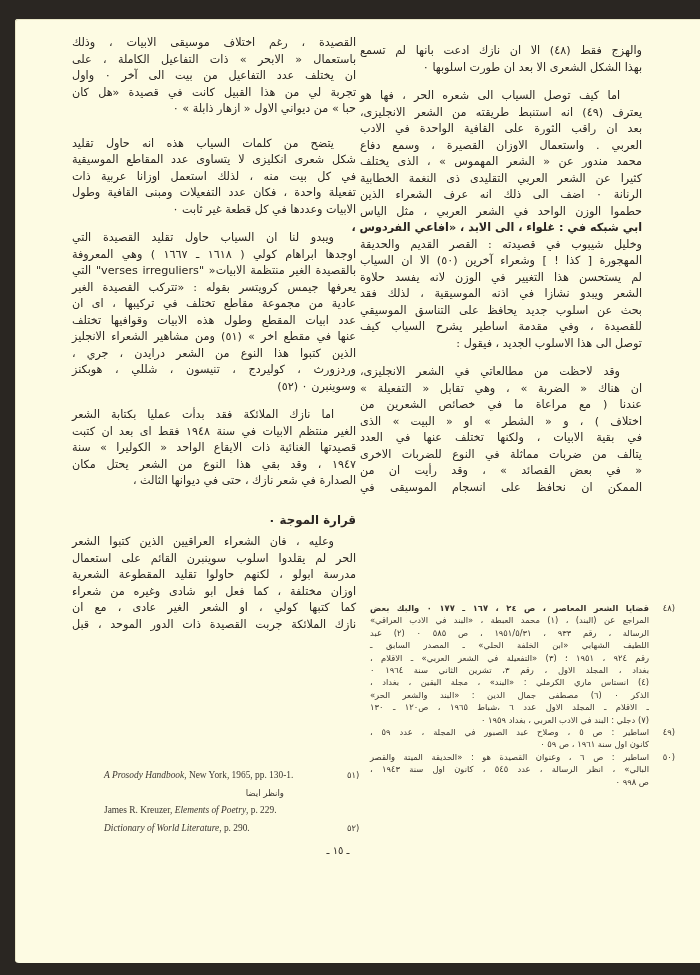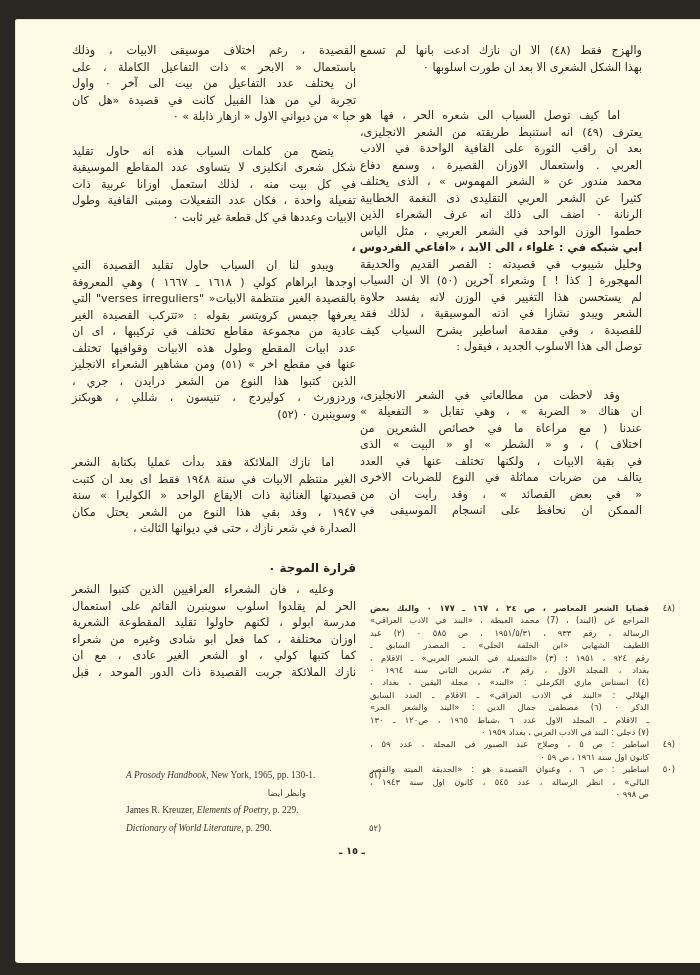--- a/index.html
+++ b/index.html
@@ -14,48 +14,48 @@
     background:#fdfbe3;
     border-radius:3px 0 0 4px;
     box-shadow: inset 1px 1px 0 #e9e6c8;
   }
   .col {
     position:absolute; direction:rtl; text-align:justify;
     color:#2b2622;
     font-size:11.2px; line-height:16.5px;
   }
   .col p { margin:0; }
-  .col p + p { margin-top:32px; }
+  .col p + p { margin-top:12px; }
   .col-right { left:360px; width:282px; top:43px; }
-  .col-left  { left:72px;  width:284px; top:43px; }
+  .col-left  { left:72px;  width:284px; top:35px; }
   .line { display:block; white-space:nowrap; text-align-last:justify; text-align:justify; }
   .line.last { text-align-last:right; }
   .indent { padding-right:22px; }
   .heading {
     font-weight:bold; font-size:11.8px; margin-top:22px !important;
   }
   .fn-block {
     position:absolute; direction:rtl; color:#3a342e;
     font-size:8.4px; line-height:12.4px;
   }
   .fn-right { left:370px; width:305px; top:602px; }
   .fn-item { display:flex; flex-direction:row; }
   .fn-num { width:26px; flex:0 0 26px; text-align:right; }
   .fn-body { flex:1; text-align:justify; }
   .fn-body .line { text-align-last:justify; }
   .fn-body .line.last { text-align-last:right; }
-  .fn-left { left:126px; width:250px; top:767px; font-size:9.4px; line-height:17.5px; }
+  .fn-left { left:104px; width:250px; top:767px; font-size:9.4px; line-height:17.5px; }
   .fn-left .en { direction:ltr; text-align:left; font-family:"Liberation Serif", serif; color:#3a3530; }
   .fn-left .en i { font-style:italic; }
   .fn-left .row { position:relative; }
   .fn-left .num { position:absolute; left:-2px; direction:rtl; }
   .fn-left .num.left { left:243px; }
   .page-number {
-    position:absolute; left:332px; top:845px; width:40px; text-align:center;
-    font-size:10px; color:#2b2622; direction:rtl;font-weight:bold;
+    position:absolute; left:318px; top:845px; width:40px; text-align:center;
+    font-size:10px; color:#2b2622; direction:rtl;
   }
 </style>
 </head>
 <body>
 
 <div class="page"></div>
 
 <div class="col col-right">
   <p>
     <span class="line">والهزج فقط (٤٨) الا ان نازك ادعت بانها لم تسمع</span>
@@ -68,20 +68,21 @@
     <span class="line">العربي . واستعمال الاوزان القصيرة ، وسمع دفاع</span>
     <span class="line">محمد مندور عن « الشعر المهموس » ، الذى يختلف</span>
     <span class="line">كثيرا عن الشعر العربي التقليدى ذى النغمة الخطابية</span>
     <span class="line">الرنانة ٠ اضف الى ذلك انه عرف الشعراء الذين</span>
     <span class="line">حطموا الوزن الواحد في الشعر العربي ، مثل الياس</span>
     <span class="line" style="font-weight:600">ابي شبكه في : غلواء ، الى الابد ، «افاعي الفردوس ،</span>
     <span class="line">وخليل شيبوب في قصيدته : القصر القديم والحديقة</span>
     <span class="line">المهجورة [ كذا ! ] وشعراء آخرين (٥٠) الا ان السياب</span>
     <span class="line">لم يستحسن هذا التغيير في الوزن لانه يفسد حلاوة</span>
     <span class="line">الشعر ويبدو نشازا في اذنه الموسيقية ، لذلك فقد</span>
+    <span class="line">بحث عن اسلوب جديد يحافظ على التناسق الموسيقي</span>
     <span class="line">للقصيدة ، وفي مقدمة اساطير يشرح السياب كيف</span>
     <span class="line last">توصل الى هذا الاسلوب الجديد ، فيقول :</span>
   </p>
   <p style="">
     <span class="line indent">وقد لاحظت من مطالعاتي في الشعر الانجليزى،</span>
     <span class="line">ان هناك « الضربة » ، وهي تقابل « التفعيلة »</span>
     <span class="line">عندنا ( مع مراعاة ما في خصائص الشعرين من</span>
     <span class="line">اختلاف ) ، و « الشطر » او « البيت » الذى</span>
     <span class="line">في بقية الابيات ، ولكنها تختلف عنها في العدد</span>
     <span class="line">يتالف من ضربات مماثلة في النوع للضربات الاخرى</span>
@@ -133,27 +134,26 @@
     <span class="line">كما كتبها كولي ، او الشعر الغير عادى ، مع ان</span>
     <span class="line">نازك الملائكة جربت القصيدة ذات الدور الموحد ، قبل</span>
   </p>
 </div>
 
 <div class="fn-block fn-right">
   <div class="fn-item">
     <span class="fn-num">(٤٨</span>
     <div class="fn-body">
       <span class="line" style="font-weight:600">قضايا الشعر المعاصر ، ص ٢٤ ، ١٦٧ ـ ١٧٧ ٠ والبك بعض</span>
-      <span class="line">المراجع عن (البند) ، (7) محمد العبطة ، «البند في الادب العراقي»</span>
+      <span class="line">المراجع عن (البند) ، (١) محمد العبطة ، «البند في الادب العراقي»</span>
       <span class="line">الرسالة ، رقم ٩٣٣ ، ١٩٥١/٥/٣١ ، ص ٥٨٥ ٠ (٢) عبد</span>
       <span class="line">اللطيف الشهابي «ابن الخلفة الحلي» ـ المصدر السابق ـ</span>
       <span class="line">رقم ٩٢٤ ، ١٩٥١ ؛ (٣) «التفعيلة في الشعر العربي» ـ الاقلام ،</span>
       <span class="line">بغداد ، المجلد الاول ، رقم ٣، تشرين الثاني سنة ١٩٦٤ ٠</span>
       <span class="line">(٤) انستاس ماري الكرملي : «البند» ، مجلة اليقين ، بغداد ،</span>
-      <span class="line">الهلالي : «البند في الادب العراقي» ـ الاقلام ـ العدد السابق</span>
       <span class="line">الذكر ٠ (٦) مصطفى جمال الدين : «البند والشعر الحر»</span>
       <span class="line">ـ الاقلام ـ المجلد الاول عدد ٦ ،شباط ١٩٦٥ ، ص١٢٠ ـ ١٣٠</span>
       <span class="line last">(٧) دجلي : البند في الادب العربي ، بغداد ١٩٥٩ ٠</span>
     </div>
   </div>
   <div class="fn-item">
     <span class="fn-num">(٤٩</span>
     <div class="fn-body">
       <span class="line">اساطير : ص ٥ ، وصلاح عبد الصبور في المجلة ، عدد ٥٩ ،</span>
       <span class="line last">كانون اول سنة ١٩٦١ ، ص ٥٩ ٠</span>

